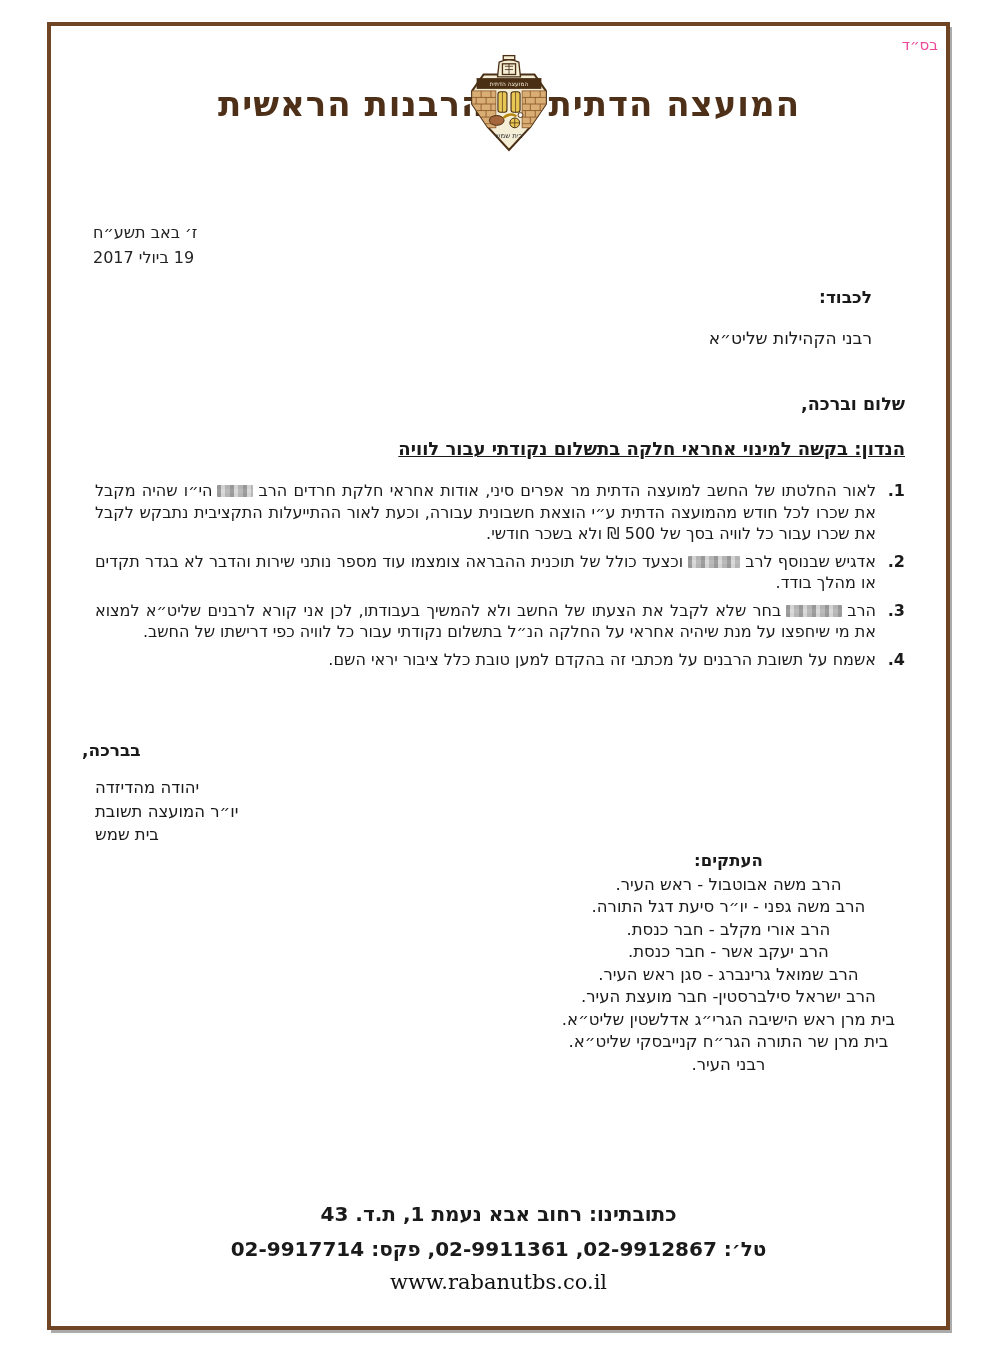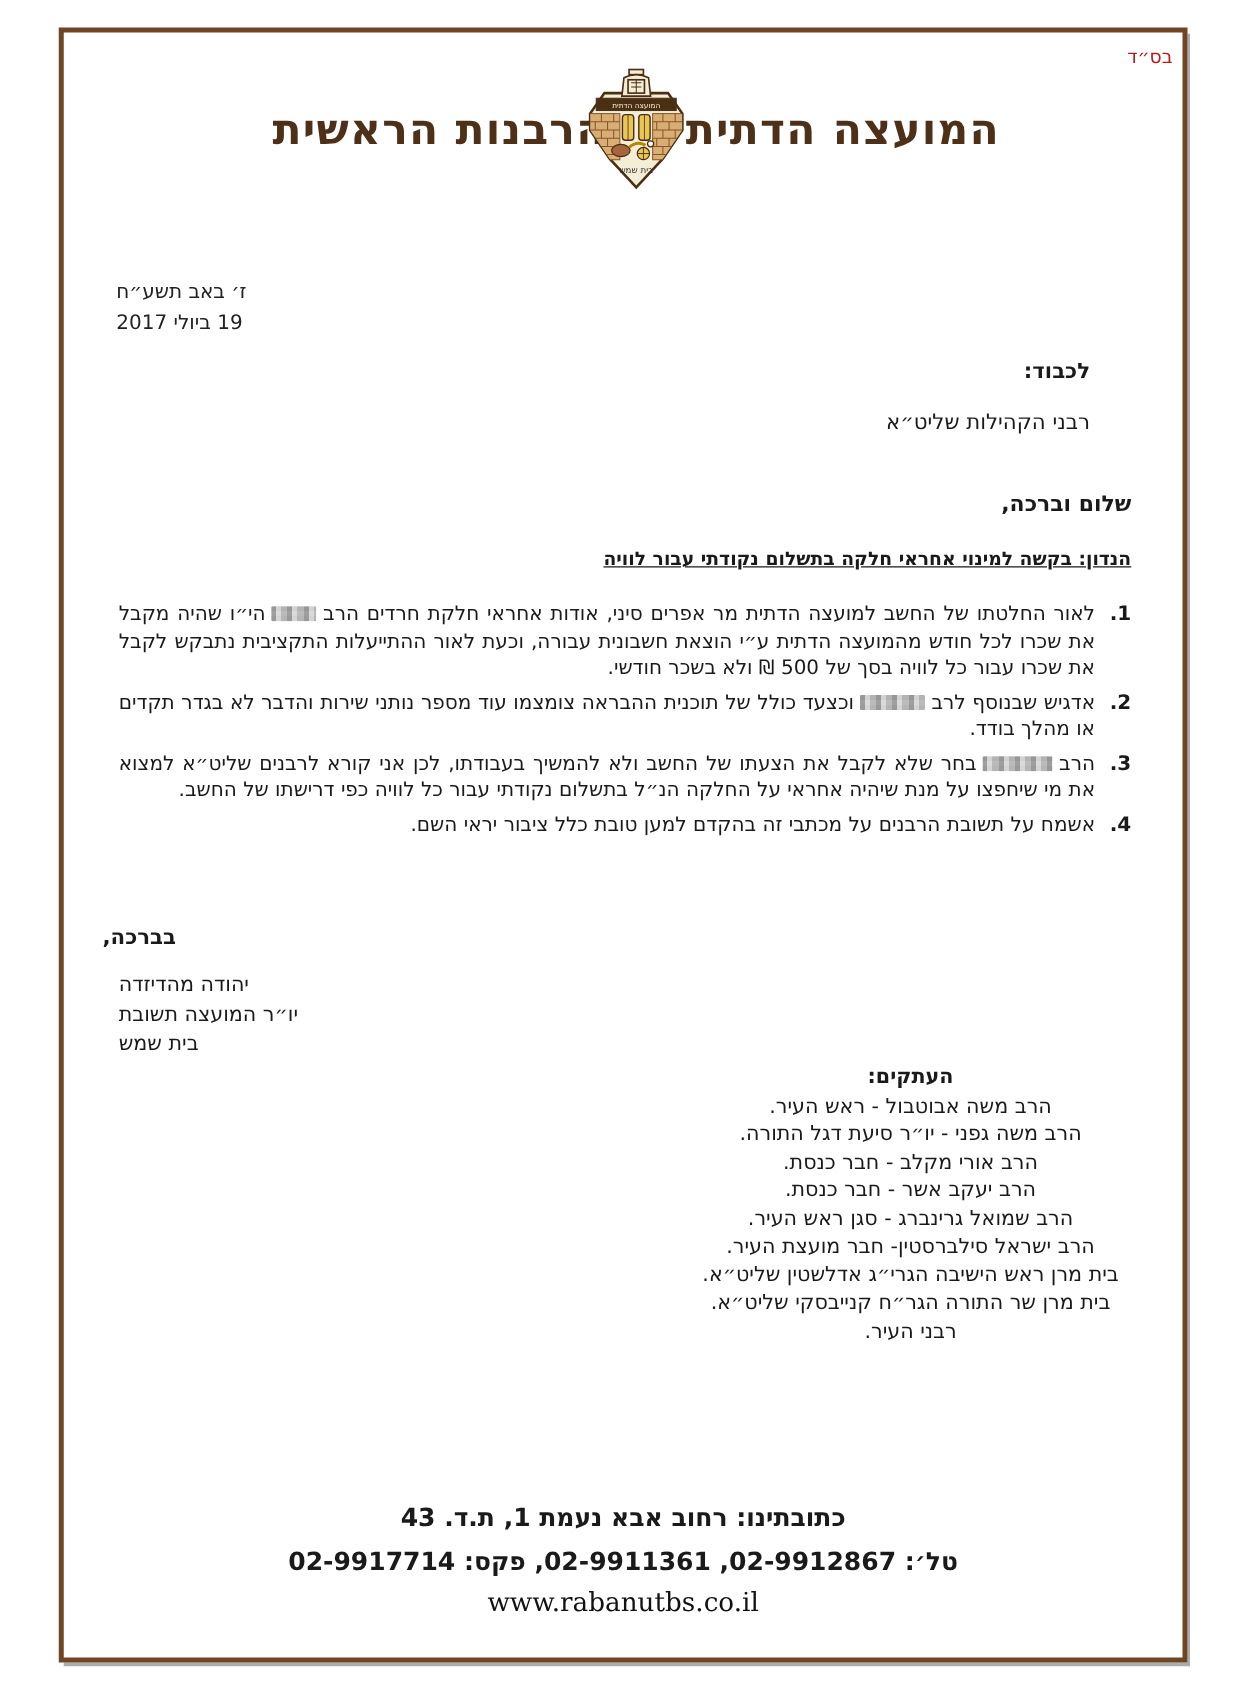--- a/index.html
+++ b/index.html
@@ -14,21 +14,21 @@
   }
   .border-frame{
     position:absolute;left:47px;top:22px;width:903px;height:1308px;
     box-sizing:border-box;
     border:4px solid #6f4523;
     box-shadow:3px 4px 0 -1px #ababab;
     background:#fff;
   }
   .bsd{
     position:absolute;top:36px;right:58px;
-    font-size:15px;color:#b91c1c;direction:rtl;
+    font-size:15px;color:#ec4899;direction:rtl;
   }
   
   .header-title{
     position:absolute;top:84px;
     font-size:34px;font-weight:bold;color:#4e3018;
     direction:rtl;white-space:nowrap;letter-spacing:1px;
   }
   .header-title.right{right:196px;}
   .header-title.left{left:218px;}
   .logo{position:absolute;left:468px;top:48px;width:82px;height:112px;}
@@ -39,21 +39,21 @@
     white-space:nowrap;
   }
   
   .recipient{position:absolute;right:124px;top:287px;direction:rtl;text-align:right;font-size:17px;}
   .recipient .label{font-weight:bold;}
   .recipient .name{margin-top:21px;}
   .greeting{position:absolute;right:91px;top:394px;direction:rtl;font-size:17.5px;font-weight:bold;}
   
   .subject{
     position:absolute;right:91px;top:438px;direction:rtl;
-    font-size:15px;font-weight:bold;text-decoration:underline;
+    font-size:18px;font-weight:bold;text-decoration:underline;
     white-space:nowrap;
   }
   
   .body-list{position:absolute;top:480px;right:91px;left:95px;direction:rtl;}
   .body-item{display:flex;gap:9px;margin-bottom:6px;font-size:16px;line-height:21.5px;}
   .body-item .num{font-weight:bold;min-width:20px;flex:0 0 auto;}
   .body-item .txt{flex:1 1 auto;text-align:justify;}
   .redacted{
     display:inline-block;height:12px;vertical-align:-1px;margin:0 5px;border-radius:1px;
     background-image:

